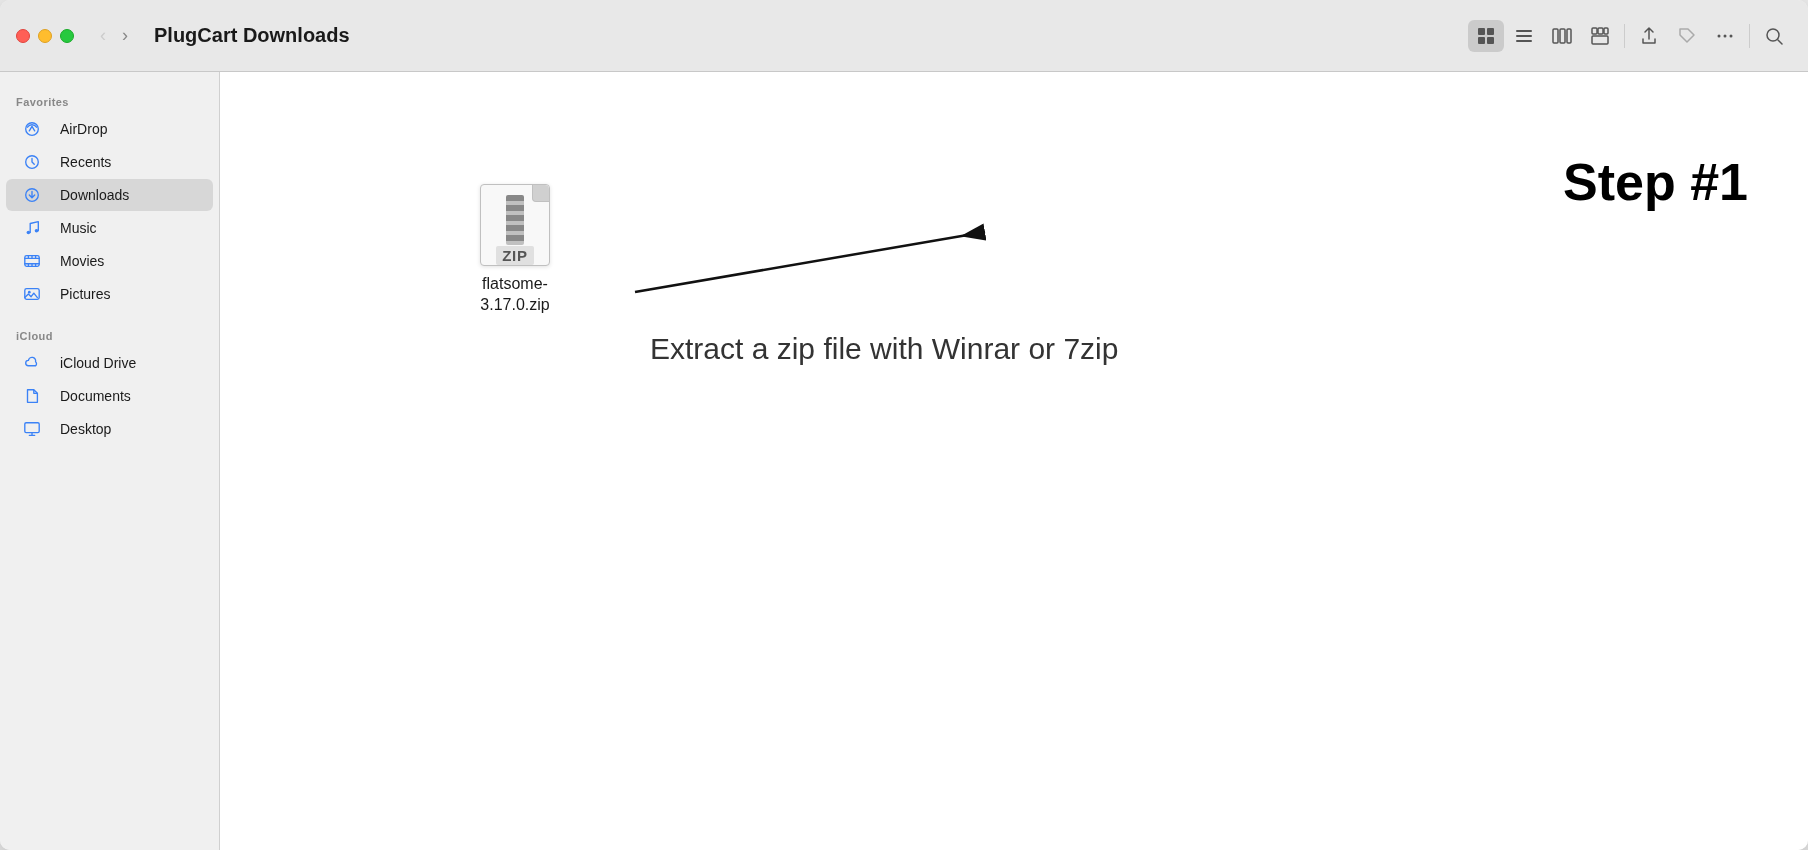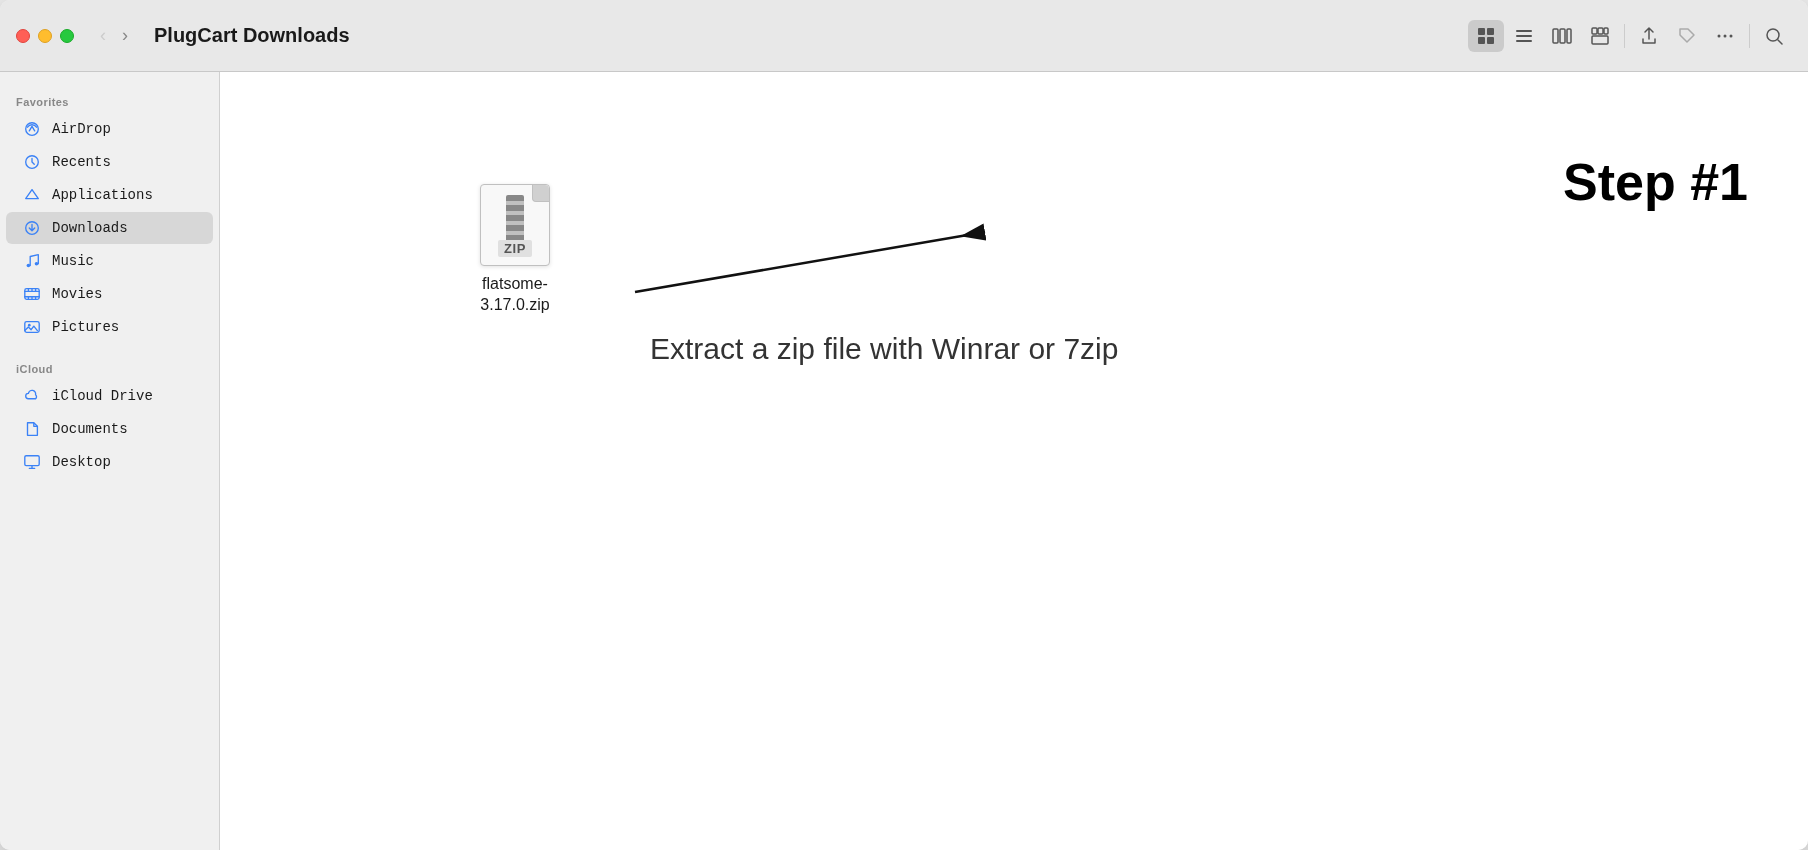--- a/index.html
+++ b/index.html
@@ -127,28 +127,27 @@
       font-weight: 600;
       color: #888;
       padding: 8px 16px 4px 16px;
       letter-spacing: 0.04em;
       text-transform: none;
     }
 
     .sidebar-item {
       display: flex;
       align-items: center;
-      gap: 10px;
+      gap: 18px;
       padding: 6px 16px;
       cursor: pointer;
       border-radius: 6px;
       margin: 1px 6px;
       font-size: 14px;
       color: #1a1a1a;
-      font-family: Liberation Mono, monospace;
     }
     .sidebar-item.active { background: rgba(0,0,0,0.1); }
 
     .sidebar-icon {
       width: 20px;
       height: 20px;
       display: flex;
       align-items: center;
       justify-content: center;
       flex-shrink: 0;
@@ -230,29 +229,29 @@
         #c0c0c0 10px
       );
       border-radius: 2px;
       position: absolute;
       top: 10px;
       left: 50%;
       transform: translateX(-50%);
     }
 
     .zip-label-text {
-      font-size: 13px;
+      font-size: 15px;
       font-weight: 600;
       color: #555;
       background: #e0e0e0;
       padding: 1px 6px;
       border-radius: 2px;
       letter-spacing: 0.05em;
       position: absolute;
-      bottom: 8px;
+      bottom: 0;
     }
 
     .file-name {
       font-size: 16px;
       color: #1a1a1a;
       text-align: center;
       margin-top: 4px;
       word-break: break-word;
       line-height: 1.3;
     }
@@ -369,28 +368,20 @@
       <div class="sidebar-item">
         <span class="sidebar-icon">
           <svg viewBox="0 0 20 20" fill="none">
             <circle cx="10" cy="10" r="7" stroke="#3b82f6" stroke-width="1.5"></circle>
             <path d="M10 6v4l2.5 2.5" stroke="#3b82f6" stroke-width="1.5" stroke-linecap="round"></path>
           </svg>
         </span>
         <span>Recents</span>
       </div>
 
-      <div class="sidebar-item">
-        <span class="sidebar-icon">
-          <svg viewBox="0 0 20 20" fill="none">
-            <path d="M3 14l7-10 7 10H3z" stroke="#3b82f6" stroke-width="1.5" stroke-linejoin="round"></path>
-          </svg>
-        </span>
-        <span>Applications</span>
-      </div>
 
       <div class="sidebar-item active">
         <span class="sidebar-icon">
           <svg viewBox="0 0 20 20" fill="none">
             <circle cx="10" cy="10" r="7" stroke="#3b82f6" stroke-width="1.5"></circle>
             <path d="M10 6v6M7 10l3 3 3-3" stroke="#3b82f6" stroke-width="1.5" stroke-linecap="round" stroke-linejoin="round"></path>
           </svg>
         </span>
         <span>Downloads</span>
       </div>

